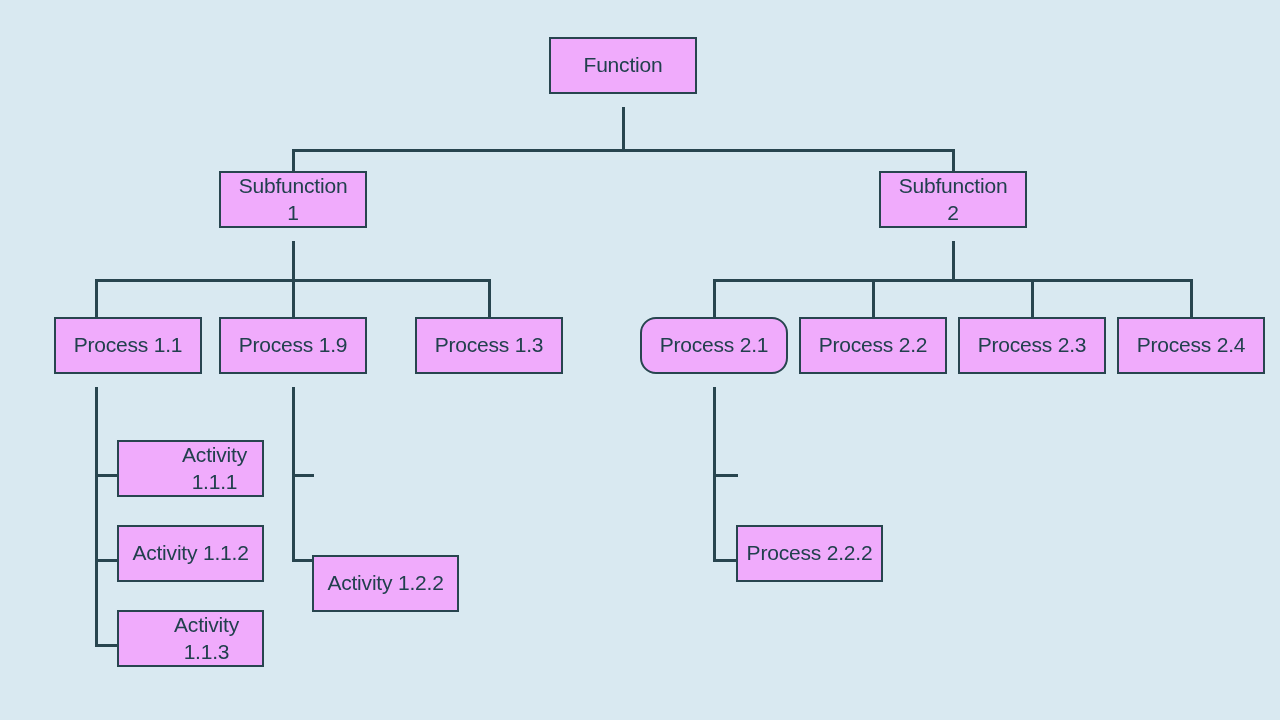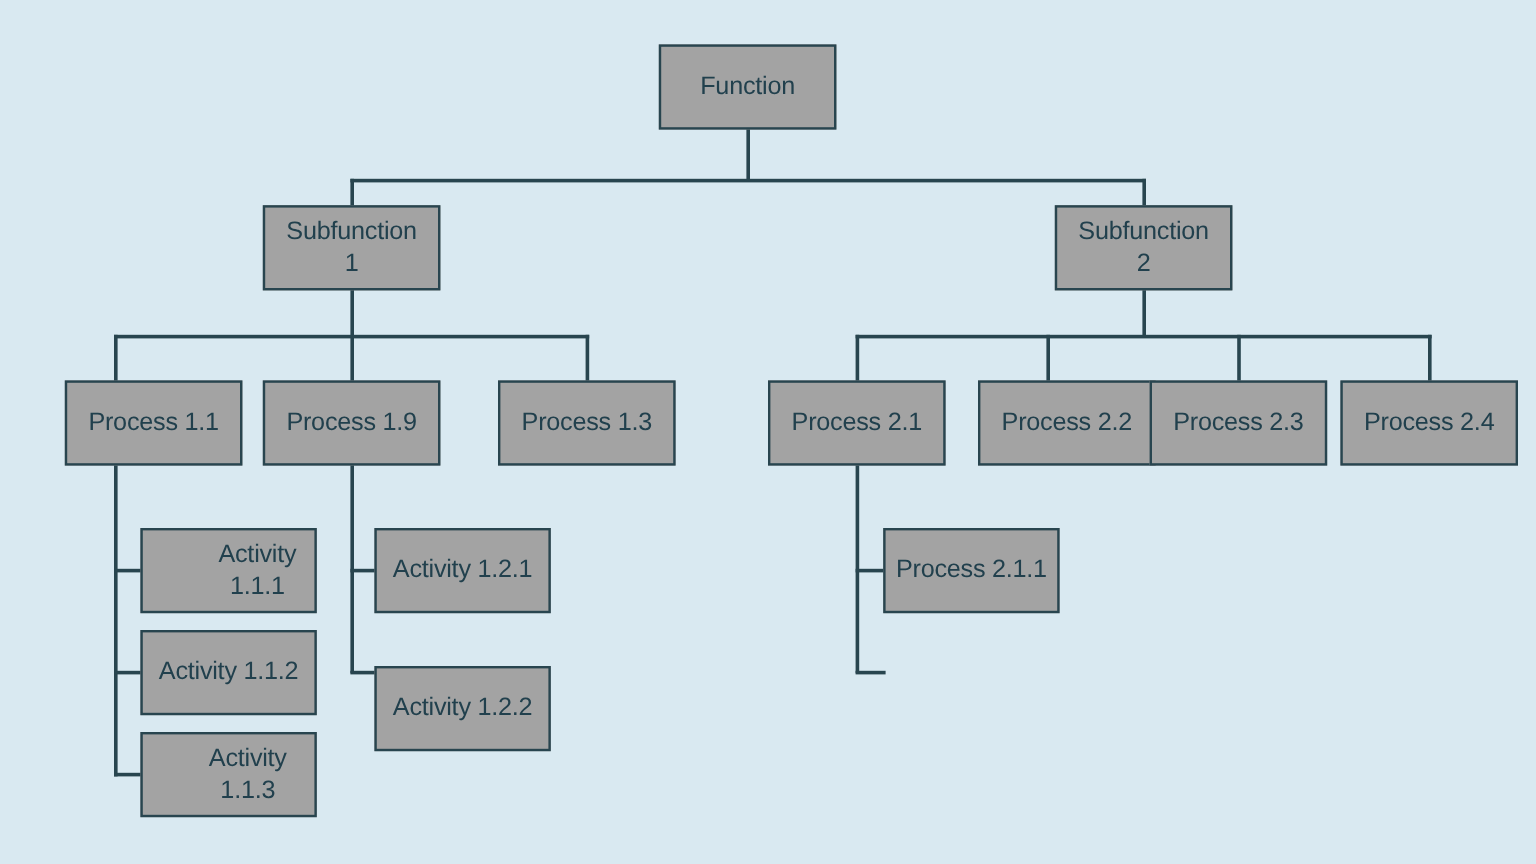--- a/index.html
+++ b/index.html
@@ -11,23 +11,23 @@
     position: relative;
     width: 1280px;
     height: 720px;
     background: #d9e9f1;
     font-family: "Liberation Sans", sans-serif;
     overflow: hidden;
   }
   .node {
     position: absolute;
     width: 148px;
-    height: 71px;
+    height: 57px;
     box-sizing: border-box;
-    background: #a3a3a3;
+    background: #f0abfc;
     border: 2.5px solid #28454f;
     display: flex;
     align-items: center;
     justify-content: center;
     text-align: center;
     font-size: 21px;
     line-height: 1.28;
     color: #21404d;
     white-space: pre-line;
     letter-spacing: -0.2px;
@@ -79,27 +79,26 @@
 
   <div class="node" style="left:219px; top:171px;">Subfunction
 1</div>
   <div class="node" style="left:879px; top:171px;">Subfunction
 2</div>
 
   <div class="node" style="left:22px; top:317px;margin-left:32px;">Process 1.1</div>
   <div class="node" style="left:219px; top:317px;">Process 1.9</div>
   <div class="node" style="left:415px; top:317px;">Process 1.3</div>
 
-  <div class="node" style="left:640px; top:317px;">Process 2.1</div>
-  <div class="node" style="left:799px; top:317px;margin-left:16px;">Process 2.2</div>
+  <div class="node" style="left:640px; top:317px;border-radius:16px;">Process 2.1</div>
+  <div class="node" style="left:799px; top:317px;">Process 2.2</div>
   <div class="node" style="left:958px; top:317px;">Process 2.3</div>
   <div class="node" style="left:1117px; top:317px;">Process 2.4</div>
 
   <div class="node leaf" style="left:117px; top:440px;padding-left:48px;">Activity 1.1.1</div>
   <div class="node leaf" style="left:117px; top:525px;">Activity 1.1.2</div>
   <div class="node leaf" style="left:117px; top:610px;padding-left:32px;">Activity 1.1.3</div>
 
-  <div class="node leaf" style="left:312px; top:440px;">Activity 1.2.1</div>
   <div class="node leaf" style="left:312px; top:555px;text-align:right;">Activity 1.2.2</div>
 
-  <div class="node leaf" style="left:736px; top:440px;">Process 2.1.1</div>
+  <div class="node leaf" style="left:736px; top:525px;">Process 2.2.2</div>
 
 </div>
 
 </body></html>

